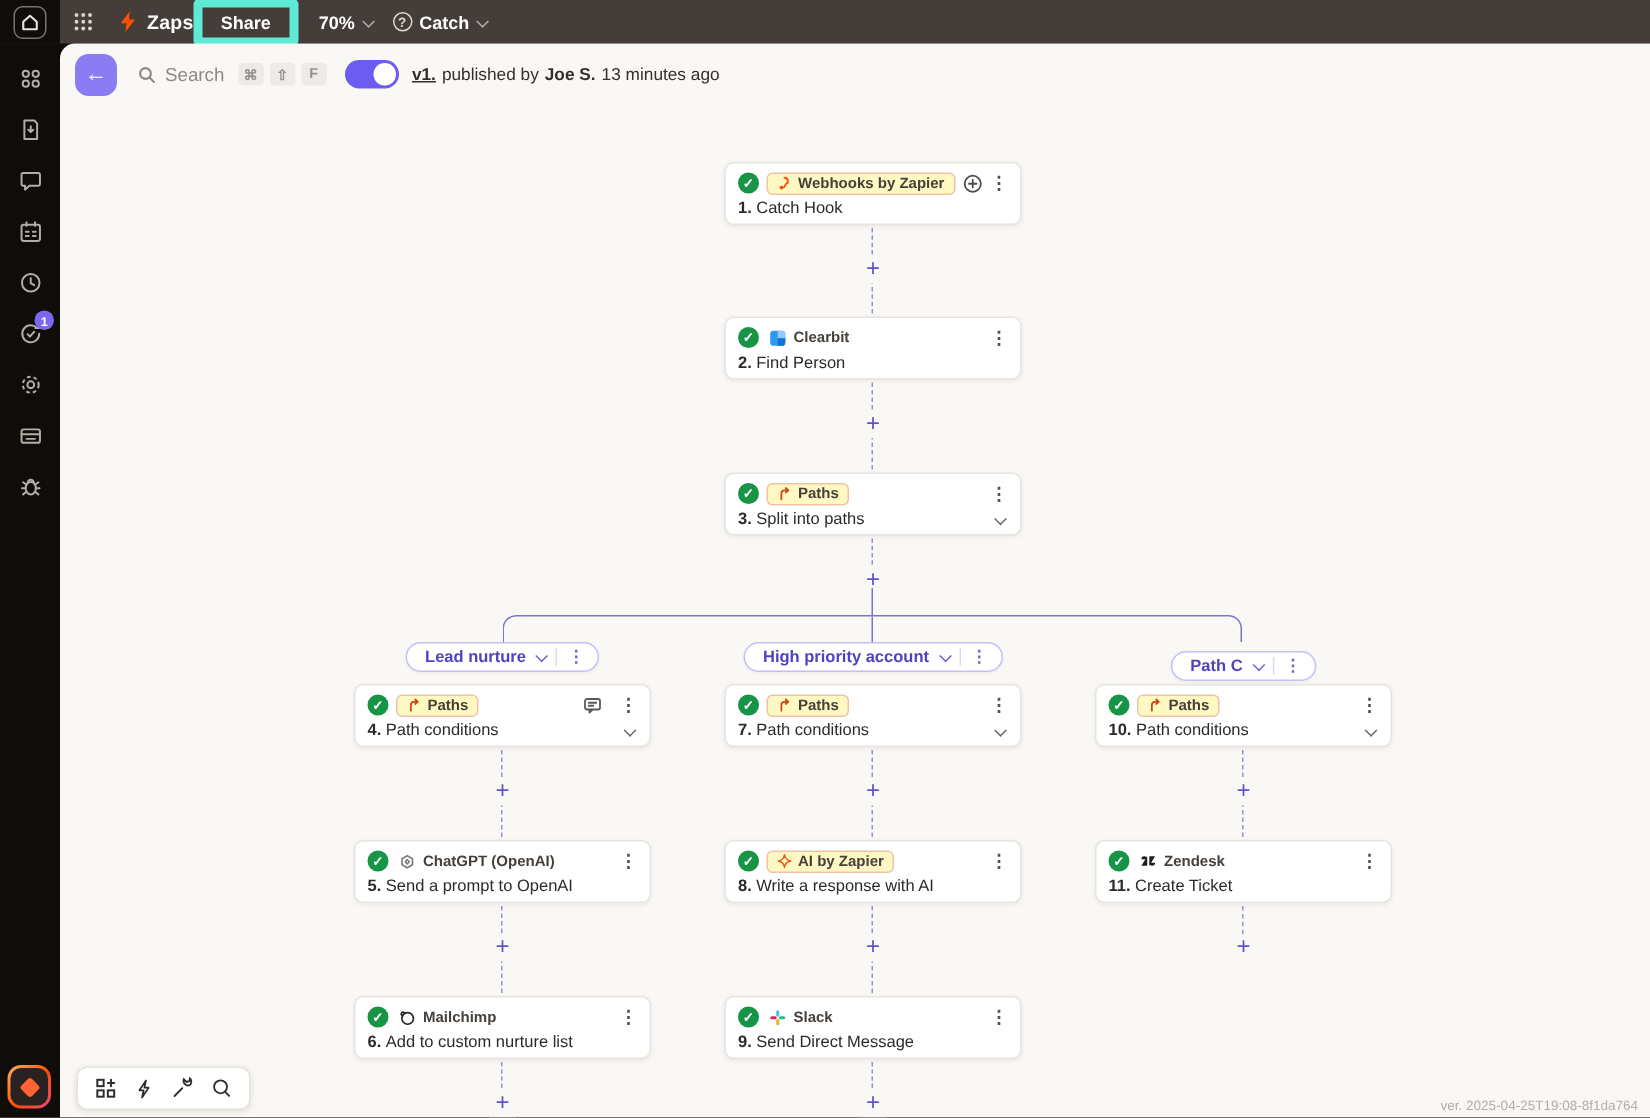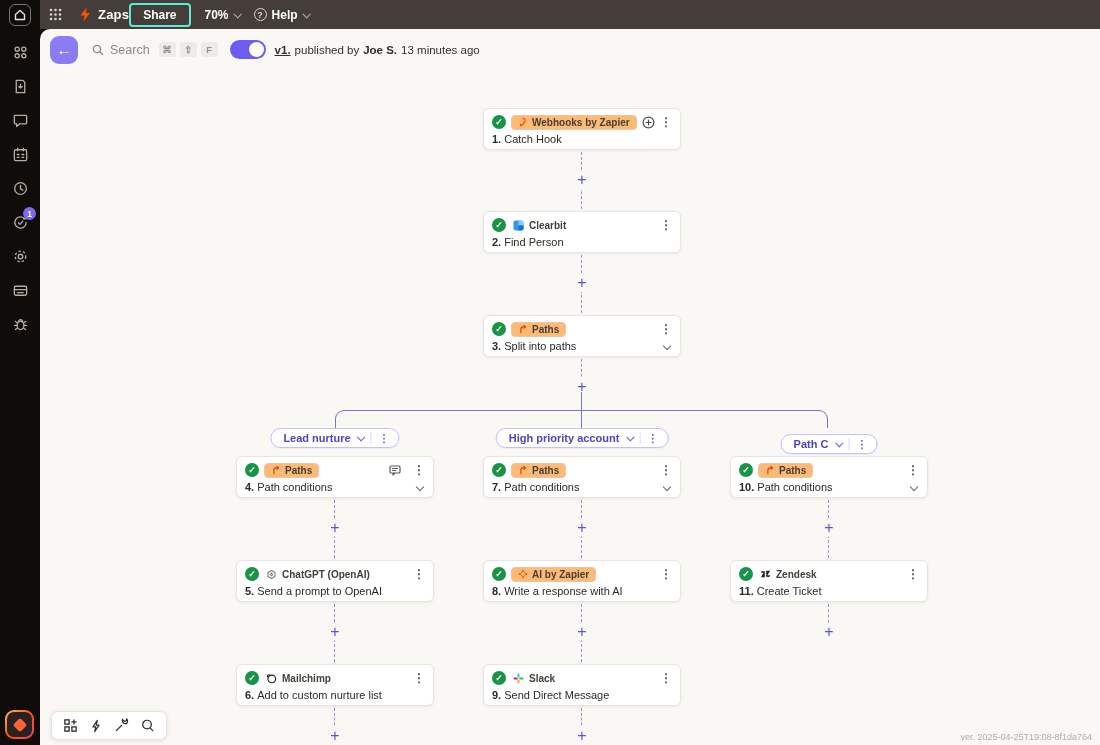--- a/index.html
+++ b/index.html
@@ -14,21 +14,21 @@
   .brand { display:flex; align-items:center; gap:6px; margin-left:8px; }
   .brand-title { color:#fff; font-weight:bold; font-size:13px; letter-spacing:.2px; }
   .hdr-center { display:flex; align-items:center; gap:7px; margin:0 auto; }
   .hdr-center .crumb { color:#e3ded9; font-size:12.5px; font-weight:600; }
   .hdr-center .sep { color:#a79f99; font-size:12px; }
   .avatar { width:18px; height:18px; border-radius:50%; background:radial-gradient(circle at 35% 30%, #e8cdb4 0 40%, #9c7b62 75%, #6b4f3d); border:1px solid #8a817b; }
   .doc-title { color:#fff; font-size:12.5px; font-weight:bold; }
   .draft-badge { background:#cfc4f8; color:#2d2357; font-size:10.5px; font-weight:bold; padding:2px 7px; border-radius:4px; }
   .chev { display:inline-block; width:6px; height:6px; border-right:1.6px solid #b5aea8; border-bottom:1.6px solid #b5aea8; transform:rotate(45deg) translateY(-1px); }
   .hdr-right { display:flex; align-items:center; gap:14px; padding-right:14px; }
-  .share-btn { border:2px solid #5eead4; color:#fff; font-size:12px; font-weight:bold; padding:3px 12px; border-radius:4px; cursor:pointer; background:transparent; }
+  .share-btn { border:6px solid #5eead4; color:#fff; font-size:12px; font-weight:bold; padding:3px 12px; border-radius:4px; cursor:pointer; background:transparent; }
   .zoom-ctl, .help-ctl { display:flex; align-items:center; gap:5px; color:#fff; font-size:12px; font-weight:bold; cursor:pointer;justify-content:flex-end; }
   .q-circle { width:13px; height:13px; border:1.4px solid #ddd8d3; border-radius:50%; color:#ddd8d3; font-size:9px; font-weight:bold; display:flex; align-items:center; justify-content:center; }
 
   
   .sidebar { position:absolute; left:0; top:29px; width:40px; height:716px; background:#0f0c0a; display:flex; flex-direction:column; align-items:center; padding-top:13px; gap:14px; }
   .sb-icon { position:relative; width:20px; height:20px; color:#b4aca5; display:flex; align-items:center; justify-content:center; cursor:pointer; }
   .sb-badge { position:absolute; top:-5px; right:-6px; min-width:13px; height:13px; background:#7b68ee; color:#fff; font-size:8.5px; font-weight:bold; border-radius:8px; display:flex; align-items:center; justify-content:center; padding:0 3px; }
   .ai-btn { position:absolute; left:5px; bottom:6px; width:29px; height:29px; border-radius:9px; background:linear-gradient(135deg,#ffb25e,#ff4f00 55%,#e8467c); padding:2px; cursor:pointer; }
   .ai-btn-inner { width:100%; height:100%; border-radius:7px; background:#2a2220; display:flex; align-items:center; justify-content:center; }
   .ai-diamond { width:10px; height:10px; background:#ff6333; transform:rotate(45deg); border-radius:2px; }
@@ -53,21 +53,21 @@
   .publish-btn { height:27px; padding:0 13px; border-radius:7px; background:#e9e5e1; color:#97918a; font-size:12.5px; font-weight:bold; border:none; cursor:default; }
 
   
   .canvas { position:relative; width:1060px; height:675px; overflow:hidden; }
   .node { position:absolute; width:198px; height:42px; background:#fff; border:1px solid #e8e4e0; border-radius:6px; box-shadow:0 1px 3px rgba(50,42,35,.08); padding:5px 8px 4px; cursor:pointer; }
   .nrow1 { display:flex; align-items:center; gap:5px; height:16px; }
   .nrow2 { display:flex; align-items:center; margin-top:3px; font-size:11px; color:#2d2a27; }
   .nnum { font-weight:bold; }
   .ntitle { margin-left:3px; }
   .check { width:14px; height:14px; border-radius:50%; background:#189447; color:#fff; font-size:9px; font-weight:bold; display:flex; align-items:center; justify-content:center; flex:0 0 14px; }
-  .apill { display:flex; gap:4px; border:1px solid #f0c3a6; background:#fdba74; border-radius:4px; padding:1px 6px; font-size:10px; font-weight:bold; color:#45403a; }
+  .apill { display:flex; gap:4px; border:1px solid #f0c3a6; background:#fef9c3; border-radius:4px; padding:1px 6px; font-size:10px; font-weight:bold; color:#45403a; }
   .aplain { display:flex; align-items:center; gap:5px; font-size:10px; font-weight:bold; color:#45403a; padding:1px 2px; }
   .kebab { margin-left:auto; color:#55504b; font-size:12px; font-weight:bold; cursor:pointer; line-height:1; letter-spacing:0; }
   .kebab2 { color:#55504b; font-size:12px; font-weight:bold; cursor:pointer; line-height:1; }
   .node-chev { margin-left:auto; margin-right:2px; width:6px; height:6px; border-right:1.5px solid #6b6archived661; border-right:1.5px solid #6b6661; border-bottom:1.5px solid #6b6661; transform:rotate(45deg); cursor:pointer; }
   .cplus { color:#514c47; display:flex; align-items:center; cursor:pointer; }
   .comment-ic { margin-left:auto; color:#5d5853; display:flex; align-items:center; cursor:pointer; }
   .comment-ic + .kebab2 { margin-left:7px; }
 
   .dash { position:absolute; width:0; border-left:1.6px dashed #988fd6; }
   .solidline { position:absolute; width:0; border-left:1.6px solid #7d73c9; }
@@ -121,21 +121,21 @@
 
 
     <div class="hdr-right">
       <button class="share-btn">Share</button>
       <div class="zoom-ctl">
         <span>70%</span>
         <span class="chev"></span>
       </div>
       <div class="help-ctl">
         <span class="q-circle">?</span>
-        <span>Help</span>
+        <span>Catch</span>
         <span class="chev"></span>
       </div>
     </div>
   </div>
 
   <div class="sidebar">
     <div class="sb-icon">
       <svg width="17" height="17" viewBox="0 0 18 18" fill="none" stroke="currentColor" stroke-width="1.4">
           <circle cx="5.5" cy="5.5" r="2.2"></circle>
           <circle cx="12.5" cy="5.5" r="2.2"></circle>

